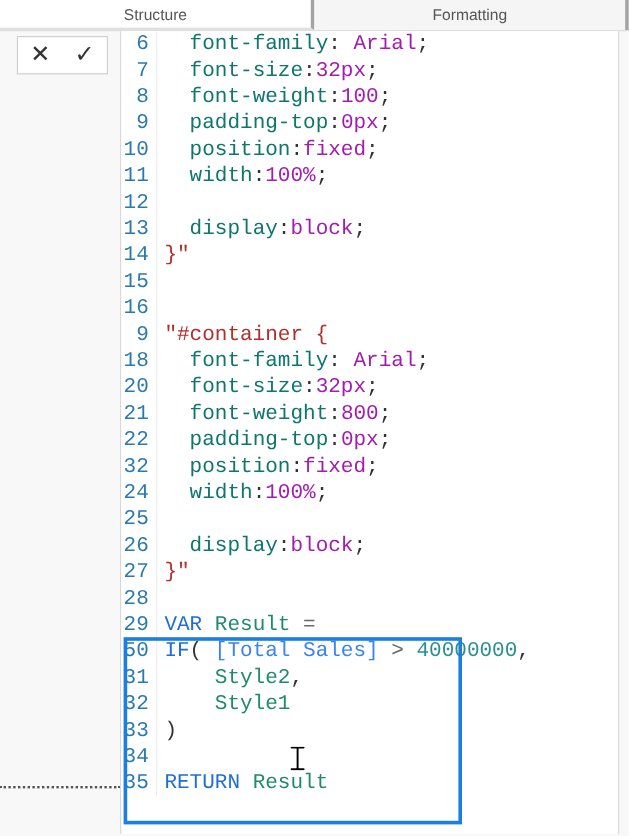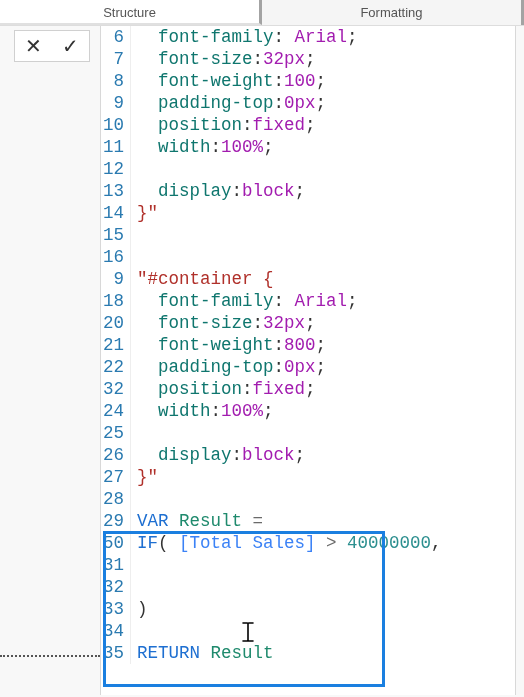--- a/index.html
+++ b/index.html
@@ -150,22 +150,22 @@
       <div class="line"><div class="gutter">21</div><div class="code">  <span class="t-prop">font-weight</span><span class="t-punc">:</span><span class="t-val">800</span><span class="t-punc">;</span></div></div>
       <div class="line"><div class="gutter">22</div><div class="code">  <span class="t-prop">padding-top</span><span class="t-punc">:</span><span class="t-val">0px</span><span class="t-punc">;</span></div></div>
       <div class="line"><div class="gutter">32</div><div class="code">  <span class="t-prop">position</span><span class="t-punc">:</span><span class="t-val">fixed</span><span class="t-punc">;</span></div></div>
       <div class="line"><div class="gutter">24</div><div class="code">  <span class="t-prop">width</span><span class="t-punc">:</span><span class="t-val">100%</span><span class="t-punc">;</span></div></div>
       <div class="line"><div class="gutter">25</div><div class="code"></div></div>
       <div class="line"><div class="gutter">26</div><div class="code">  <span class="t-prop">display</span><span class="t-punc">:</span><span class="t-val">block</span><span class="t-punc">;</span></div></div>
       <div class="line"><div class="gutter">27</div><div class="code"><span class="t-strq">}"</span></div></div>
       <div class="line"><div class="gutter">28</div><div class="code"></div></div>
       <div class="line"><div class="gutter">29</div><div class="code"><span class="t-kw">VAR</span> <span class="t-id">Result</span><span class="t-op"> =</span></div></div>
       <div class="line"><div class="gutter">50</div><div class="code"><span class="t-kw">IF</span><span class="t-punc">( </span><span class="t-meas">[Total Sales]</span><span class="t-op"> &gt; </span><span class="t-num">40000000</span><span class="t-punc">,</span></div></div>
-      <div class="line"><div class="gutter">31</div></div>
-      <div class="line"><div class="gutter">32</div></div>
+      <div class="line"><div class="gutter">31</div><div class="code">    <span class="t-id">Style2</span><span class="t-punc">,</span></div></div>
+      <div class="line"><div class="gutter">32</div><div class="code">    <span class="t-id">Style1</span><span class="t-punc"></span></div></div>
       <div class="line"><div class="gutter">33</div><div class="code"><span class="t-punc">)</span></div></div>
       <div class="line"><div class="gutter">34</div><div class="code"></div></div>
       <div class="line"><div class="gutter">35</div><div class="code"><span class="t-kw">RETURN</span> <span class="t-id">Result</span></div></div>
     </div>
   <div class="highlight-box" id="hl" style="left: 2px; right: 130px; top: 505px; height: 156px;"></div>
   <div class="cursor" id="cur" style="top: 596px; left: 140px;">
     <svg viewBox="0 0 14 20">
         <path d="M2 1h4M8 1h4M7 1v18M2 19h4M8 19h4" stroke="#000" stroke-width="1.6" fill="none" stroke-linecap="round"></path>
       </svg>
   </div>

